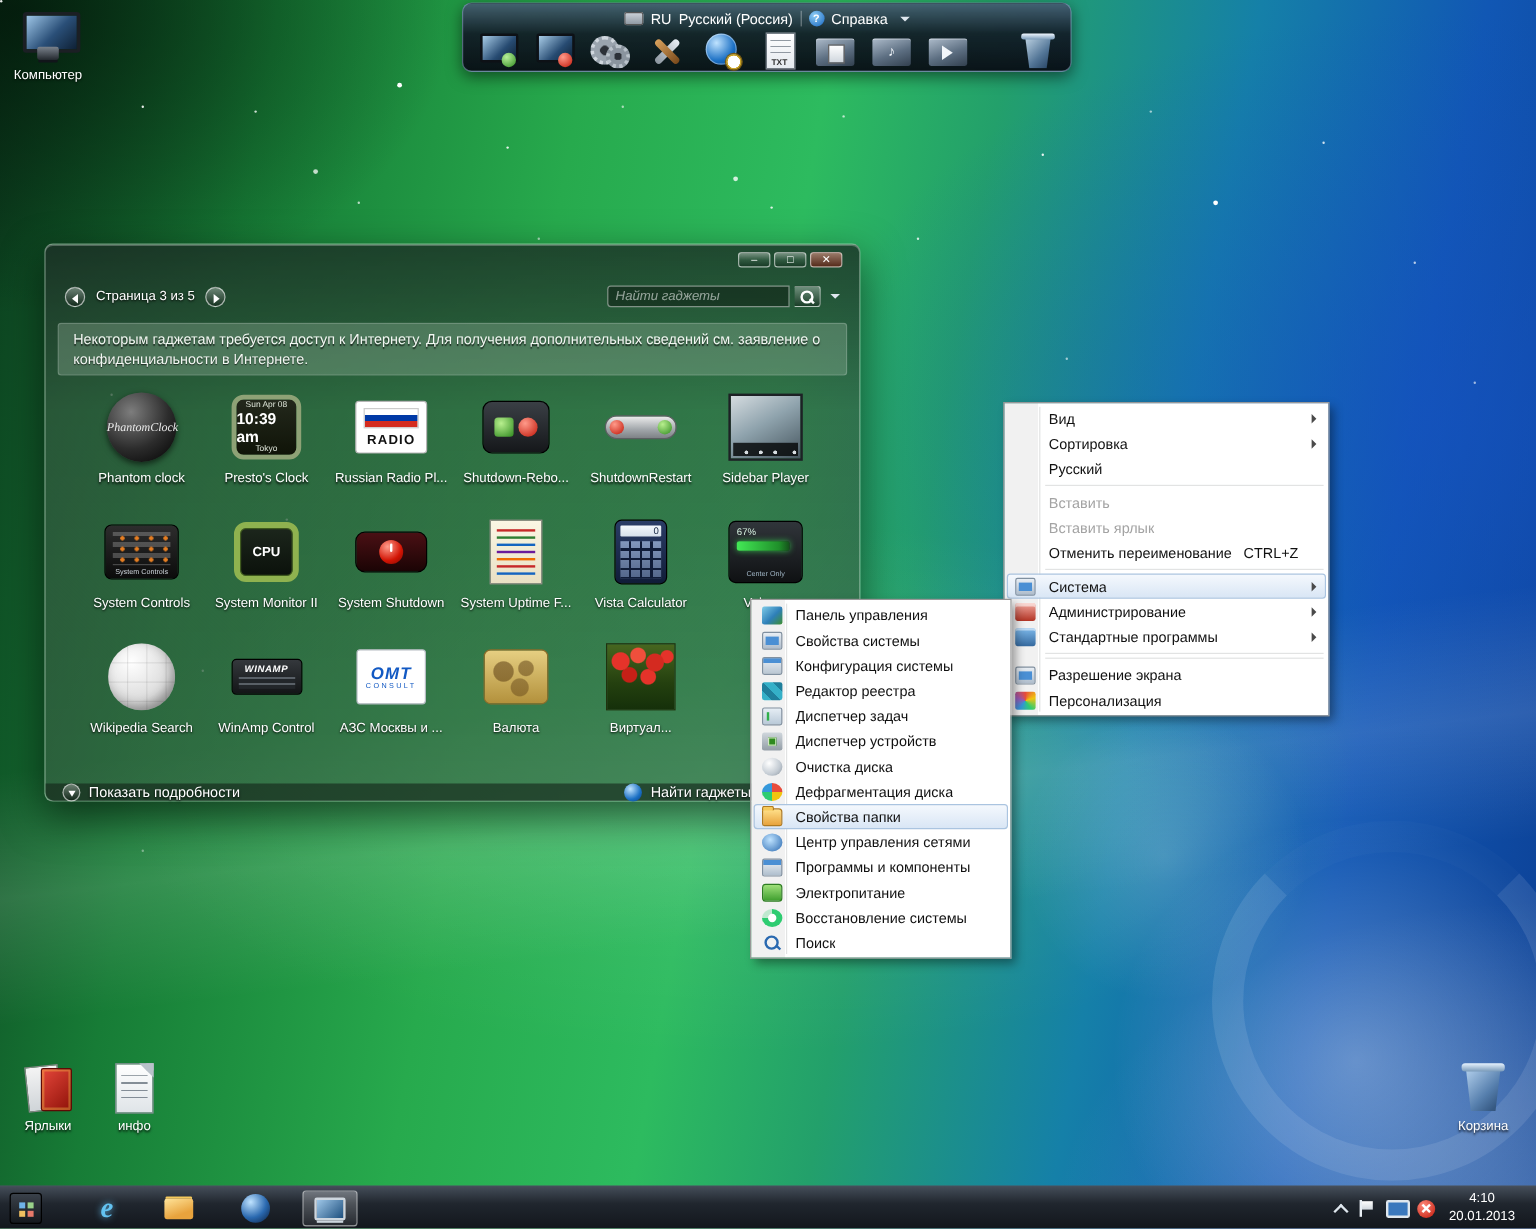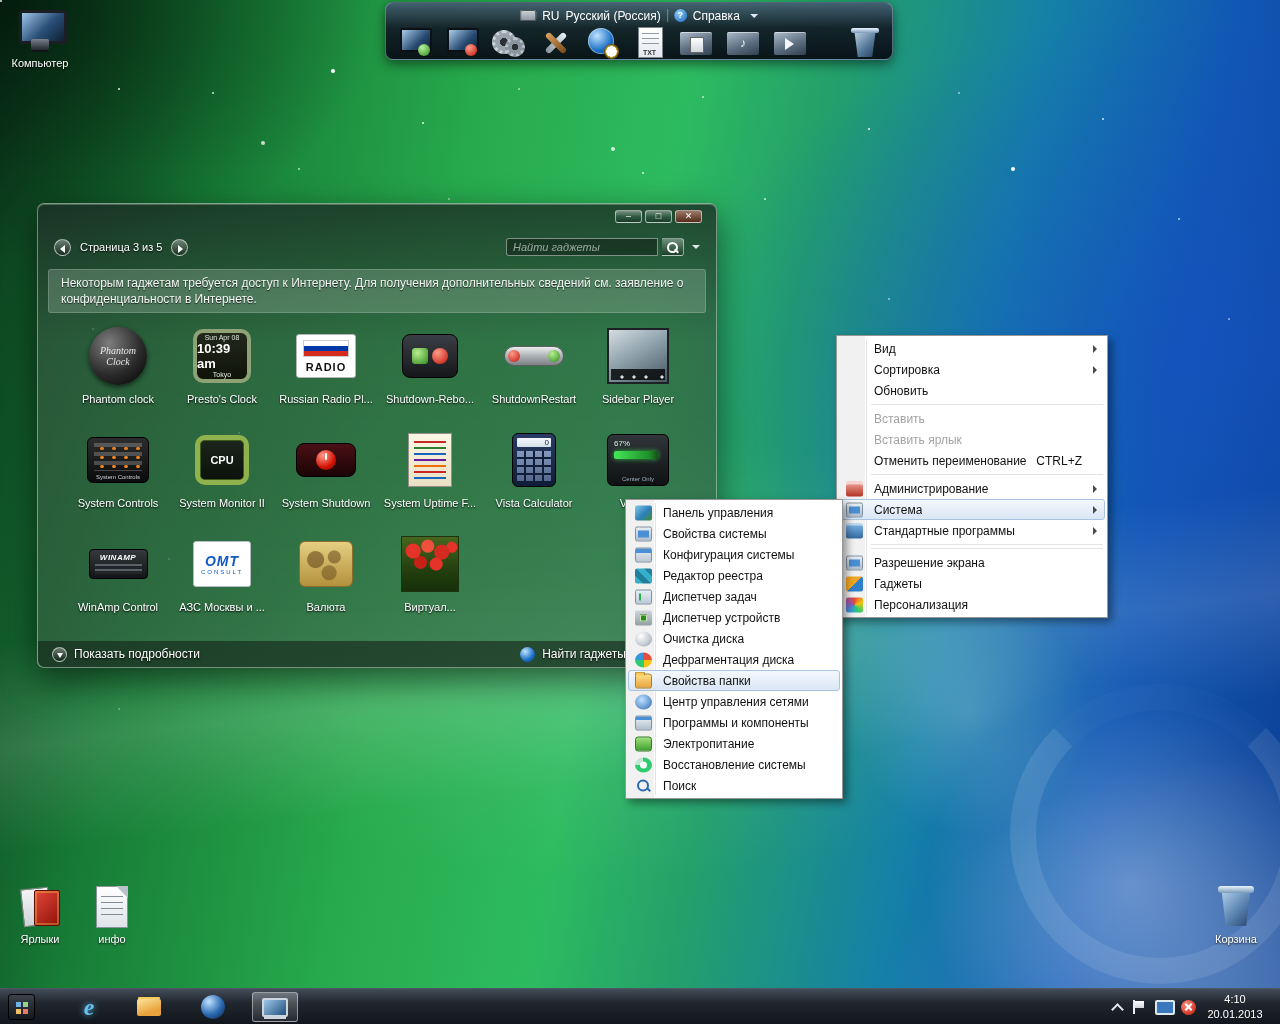--- a/index.html
+++ b/index.html
@@ -101,30 +101,30 @@
   .mag-btn::before{content:"";position:absolute;left:5px;top:3px;width:7px;height:7px;border:2px solid #fff;border-radius:50%;}
   .mag-btn::after{content:"";position:absolute;left:12px;top:11px;width:5px;height:2px;background:#fff;transform:rotate(45deg);}
   .gw-notice{margin:7px 10px 6px;padding:5px 12px;border-radius:3px;background:rgba(170,195,175,.30);border:1px solid rgba(255,255,255,.18);
     color:#f2f7f2;font-size:12px;line-height:16px;text-shadow:0 1px 1px rgba(0,0,0,.7);}
   .gw-grid{margin:2px 28px 0;display:grid;grid-template-columns:repeat(6,104px);grid-auto-rows:104px;}
   .gadget-tile{display:flex;flex-direction:column;align-items:center;padding-top:5px;cursor:pointer;border-radius:4px;}
   .icon-slot{height:64px;display:flex;align-items:center;justify-content:center;}
   .gadget-label{margin-top:5px;font-size:11px;color:#fff;text-shadow:0 1px 2px #000;white-space:nowrap;}
   .gadget-icon{position:relative;}
   .gadget-icon span{position:absolute;}
-  .gw-footer{position:absolute;left:0;right:0;bottom:0;height:26px;border-radius:0 0 7px 7px;background:rgba(18,34,24,.6);
+  .gw-footer{position:absolute;left:0;right:0;bottom:0;height:14px;border-radius:0 0 7px 7px;background:rgba(18,34,24,.6);
     display:flex;align-items:center;padding:0 14px;color:#fff;font-size:12px;text-shadow:0 1px 2px #000;}
   .foot-left,.foot-right{display:flex;align-items:center;gap:7px;cursor:pointer;}
   .foot-right{margin-left:auto;margin-right:66px;}
   .chev-circle{width:15px;height:15px;border-radius:50%;border:1px solid rgba(255,255,255,.6);background:linear-gradient(rgba(255,255,255,.35),rgba(0,0,0,.35));position:relative;}
   .chev-circle::before{content:"";position:absolute;left:4px;top:5px;width:0;height:0;border-top:5px solid #fff;border-left:3.5px solid transparent;border-right:3.5px solid transparent;}
   .globe-mini{width:15px;height:15px;border-radius:50%;background:radial-gradient(circle at 35% 30%,#bfe3ff,#1a6fc4 60%,#0b3c7a);}
 
   
-  .g-phantom-clock{width:58px;height:58px;border-radius:50%;background:radial-gradient(circle at 35% 28%,#7d7d7d,#2c2c2c 55%,#000);box-shadow:0 2px 5px rgba(0,0,0,.6);display:flex;flex-direction:column;align-items:center;justify-content:center;}
+  .g-phantom-clock{width:58px;height:58px;border-radius:50%;background:radial-gradient(circle at 35% 28%,#7d7d7d,#2c2c2c 55%,#000);box-shadow:0 2px 5px rgba(0,0,0,.6);display:flex;flex-direction:row;align-items:center;}
   .g-phantom-clock span{position:static;color:#e8e8e8;font-family:"Liberation Serif",serif;font-style:italic;font-size:10px;line-height:11px;}
   .g-prestos-clock{width:58px;height:54px;border-radius:10px;background:linear-gradient(#23281c,#101408);border:4px solid #8ea276;display:flex;flex-direction:column;align-items:center;justify-content:center;}
   .g-prestos-clock span{position:static;color:#dfe6da;}
   .g-prestos-clock .t0,.g-prestos-clock .t2{font-size:7px;}
   .g-prestos-clock .t1{font-size:13px;font-weight:bold;color:#fff;}
   .g-russian-radio{width:60px;height:44px;background:#fff;border:1px solid #b5b5b5;border-radius:3px;display:flex;align-items:flex-end;justify-content:center;padding-bottom:4px;}
   .g-russian-radio::before{content:"";position:absolute;left:6px;right:6px;top:5px;height:15px;border:1px solid #ccc;background:linear-gradient(#fff 0 33%,#0039a6 33% 66%,#d52b1e 66%);}
   .g-russian-radio .t0{position:static;font-weight:bold;font-size:11px;letter-spacing:1px;color:#111;}
   .g-shutdown-reboot{width:56px;height:44px;border-radius:8px;background:linear-gradient(#3a3f45,#15171a);border:1px solid #000;}
   .g-shutdown-reboot::before{content:"";position:absolute;left:9px;top:13px;width:16px;height:16px;border-radius:3px;background:radial-gradient(circle at 35% 30%,#b8ef8e,#2f8a1f);}
@@ -419,20 +419,26 @@
           <div class="icon-slot">
             <div class="gadget-icon g-volume">
               <span class="t0">67%</span>
               <span class="t1">Center Only</span>
             </div>
           </div>
           <div class="gadget-label">Volume</div>
         </div>
         <div class="gadget-tile">
           <div class="icon-slot">
+            <div class="gadget-icon g-wikipedia-search"></div>
+          </div>
+          <div class="gadget-label">Wikipedia Search</div>
+        </div>
+        <div class="gadget-tile">
+          <div class="icon-slot">
             <div class="gadget-icon g-winamp-control">
               <span class="t0">WINAMP</span>
             </div>
           </div>
           <div class="gadget-label">WinAmp Control</div>
         </div>
         <div class="gadget-tile">
           <div class="icon-slot">
             <div class="gadget-icon g-azs-moscow">
               <span class="t0">OMT</span>
@@ -472,61 +478,57 @@
         <span class="mi-label">Вид</span>
         <span class="mi-arrow"></span>
       </div>
       <div class="menu-item">
         <span class="mi no-icon"></span>
         <span class="mi-label">Сортировка</span>
         <span class="mi-arrow"></span>
       </div>
       <div class="menu-item">
         <span class="mi no-icon"></span>
-        <span class="mi-label">Обновить</span>
+        <span class="mi-label">Русский</span>
       </div>
       <div class="menu-sep"></div>
       <div class="menu-item disabled">
         <span class="mi no-icon"></span>
         <span class="mi-label">Вставить</span>
       </div>
       <div class="menu-item disabled">
         <span class="mi no-icon"></span>
         <span class="mi-label">Вставить ярлык</span>
       </div>
       <div class="menu-item">
         <span class="mi no-icon"></span>
         <span class="mi-label">Отменить переименование</span>
         <span class="mi-shortcut">CTRL+Z</span>
       </div>
       <div class="menu-sep"></div>
-      <div class="menu-item">
-        <span class="mi administration-icon"></span>
-        <span class="mi-label">Администрирование</span>
-        <span class="mi-arrow"></span>
-      </div>
       <div class="menu-item highlight">
         <span class="mi system-icon"></span>
         <span class="mi-label">Система</span>
         <span class="mi-arrow"></span>
       </div>
       <div class="menu-item">
+        <span class="mi administration-icon"></span>
+        <span class="mi-label">Администрирование</span>
+        <span class="mi-arrow"></span>
+      </div>
+      <div class="menu-item">
         <span class="mi standard-programs-icon"></span>
         <span class="mi-label">Стандартные программы</span>
         <span class="mi-arrow"></span>
       </div>
       <div class="menu-sep"></div>
       <div class="menu-sep"></div>
       <div class="menu-item">
         <span class="mi screen-resolution-icon"></span>
         <span class="mi-label">Разрешение экрана</span>
-      </div>
-      <div class="menu-item">
-        <span class="mi gadgets-icon"></span>
-        <span class="mi-label">Гаджеты</span>
       </div>
       <div class="menu-item">
         <span class="mi personalization-icon"></span>
         <span class="mi-label">Персонализация</span>
       </div>
     </div>
 
   <div class="menu" id="system-submenu">
       <div class="menu-item">
         <span class="mi control-panel-icon"></span>

